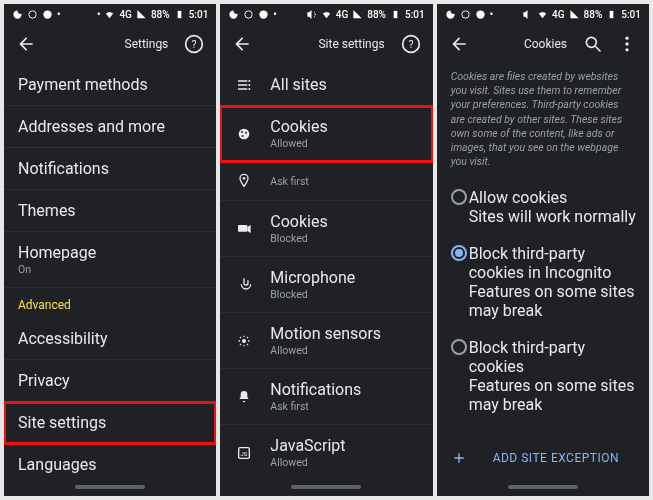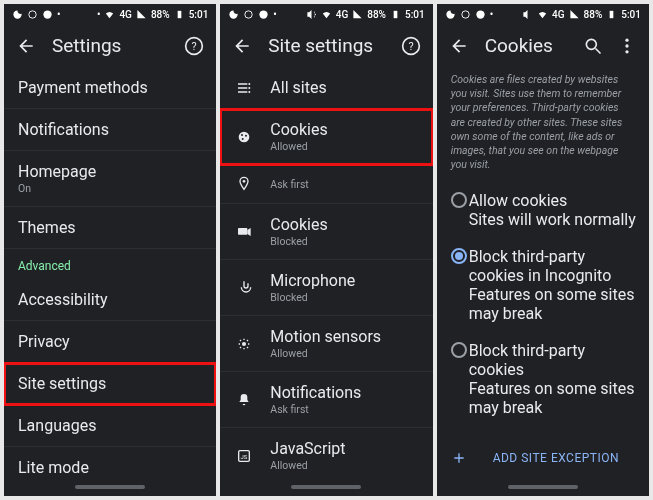--- a/index.html
+++ b/index.html
@@ -3,32 +3,32 @@
 <meta charset="utf-8">
 <style>
   * { margin: 0; padding: 0; box-sizing: border-box; }
   body { background: #e8e8e8; font-family: Roboto, Arial, sans-serif; display: flex; gap: 4px; padding: 4px; }
   .phone { width: 213px; height: 492px; background: #202124; color: #e8eaed; display: flex; flex-direction: column; position: relative; overflow: hidden; }
   .statusbar { height: 20px; display: flex; justify-content: flex-end; align-items: center; padding: 0 8px; gap: 4px; font-size: 10px; color: #fff; }
   .statusbar .ic { width: 11px; height: 11px; fill: #fff; }
   .statusbar .txt { font-size: 10px; font-weight: 500; }
   .statusbar-left { margin-right: auto; display: flex; gap: 4px; align-items: center;}
   .appbar { display: flex; align-items: center; padding: 10px 12px; gap: 16px; }
-  .appbar .title { font-size: 19px; font-weight: 400; flex: 1; }
+  .appbar .title { font-size: 12px; font-weight: 400; flex: 1; text-align: right; }
   .appbar svg { width: 20px; height: 20px; fill: #e8eaed; }
   .desc { font-size: 10.5px; line-height: 1.35; color: #9aa0a6; padding: 6px 14px 10px; font-style: italic; }
   .list { flex: 1; overflow: hidden; }
   .row { display: flex; align-items: center; padding: 11px 14px; gap: 16px; border-bottom: 1px solid rgba(255,255,255,0.06); }
   .row.noicon { padding-left: 14px; }
   .row .ico { width: 20px; display: flex; justify-content: center; }
   .row .ico svg { width: 16px; height: 16px; fill: #e8eaed; }
   .row .txt { flex: 1; }
   .row .primary { font-size: 16px; }
   .row .secondary { font-size: 10.5px; color: #9aa0a6; margin-top: 1px; }
-  .section-label { font-size: 12px; color: #86efac; padding: 10px 14px 6px; }
+  .section-label { font-size: 12px; color: #fde047; padding: 10px 14px 6px; }
   .radio-row { display: flex; align-items: flex-start; padding: 9px 8px 9px 14px; gap: 2px; }
   .radio { width: 16px; height: 16px; border: 2px solid #9aa0a6; border-radius: 50%; margin-top: 1px; position: relative; flex-shrink: 0; }
   .radio.checked { border-color: #8ab4f8; }
   .radio.checked::after { content: ""; position: absolute; inset: 2px; background: #8ab4f8; border-radius: 50%; }
   .add-row { display: flex; align-items: center; padding: 12px 14px; gap: 26px; color: #8ab4f8; font-size: 12px; letter-spacing: 0.5px; }
   .add-row svg { width: 16px; height: 16px; fill: #8ab4f8; }
   .highlight { outline: 3px solid #e11; outline-offset: -2px; }
   .navbar { height: 18px; display: flex; justify-content: center; align-items: center; }
   .navbar .pill { width: 70px; height: 4px; background: #5f6368; border-radius: 2px; }
   .appbar-actions { display: flex; gap: 14px; }
@@ -75,32 +75,37 @@
       </svg>
   </div>
   <div class="list" id="list1">
       <div class="row noicon">
         <div class="txt">
           <div class="primary">Payment methods</div>
         </div>
       </div>
       <div class="row noicon">
         <div class="txt">
+          <div class="primary">Addresses and more</div>
+        </div>
+      </div>
+      <div class="row noicon">
+        <div class="txt">
           <div class="primary">Notifications</div>
+        </div>
+      </div>
+      <div class="row noicon">
+        <div class="txt">
+          <div class="primary">Themes</div>
         </div>
       </div>
       <div class="row noicon">
         <div class="txt">
           <div class="primary">Homepage</div>
           <div class="secondary">On</div>
-        </div>
-      </div>
-      <div class="row noicon">
-        <div class="txt">
-          <div class="primary">Themes</div>
         </div>
       </div>
       <div class="section-label">Advanced</div>
       <div class="row noicon ">
         <div class="txt">
           <div class="primary">Accessibility</div>
         </div>
       </div>
       <div class="row noicon ">
         <div class="txt">

